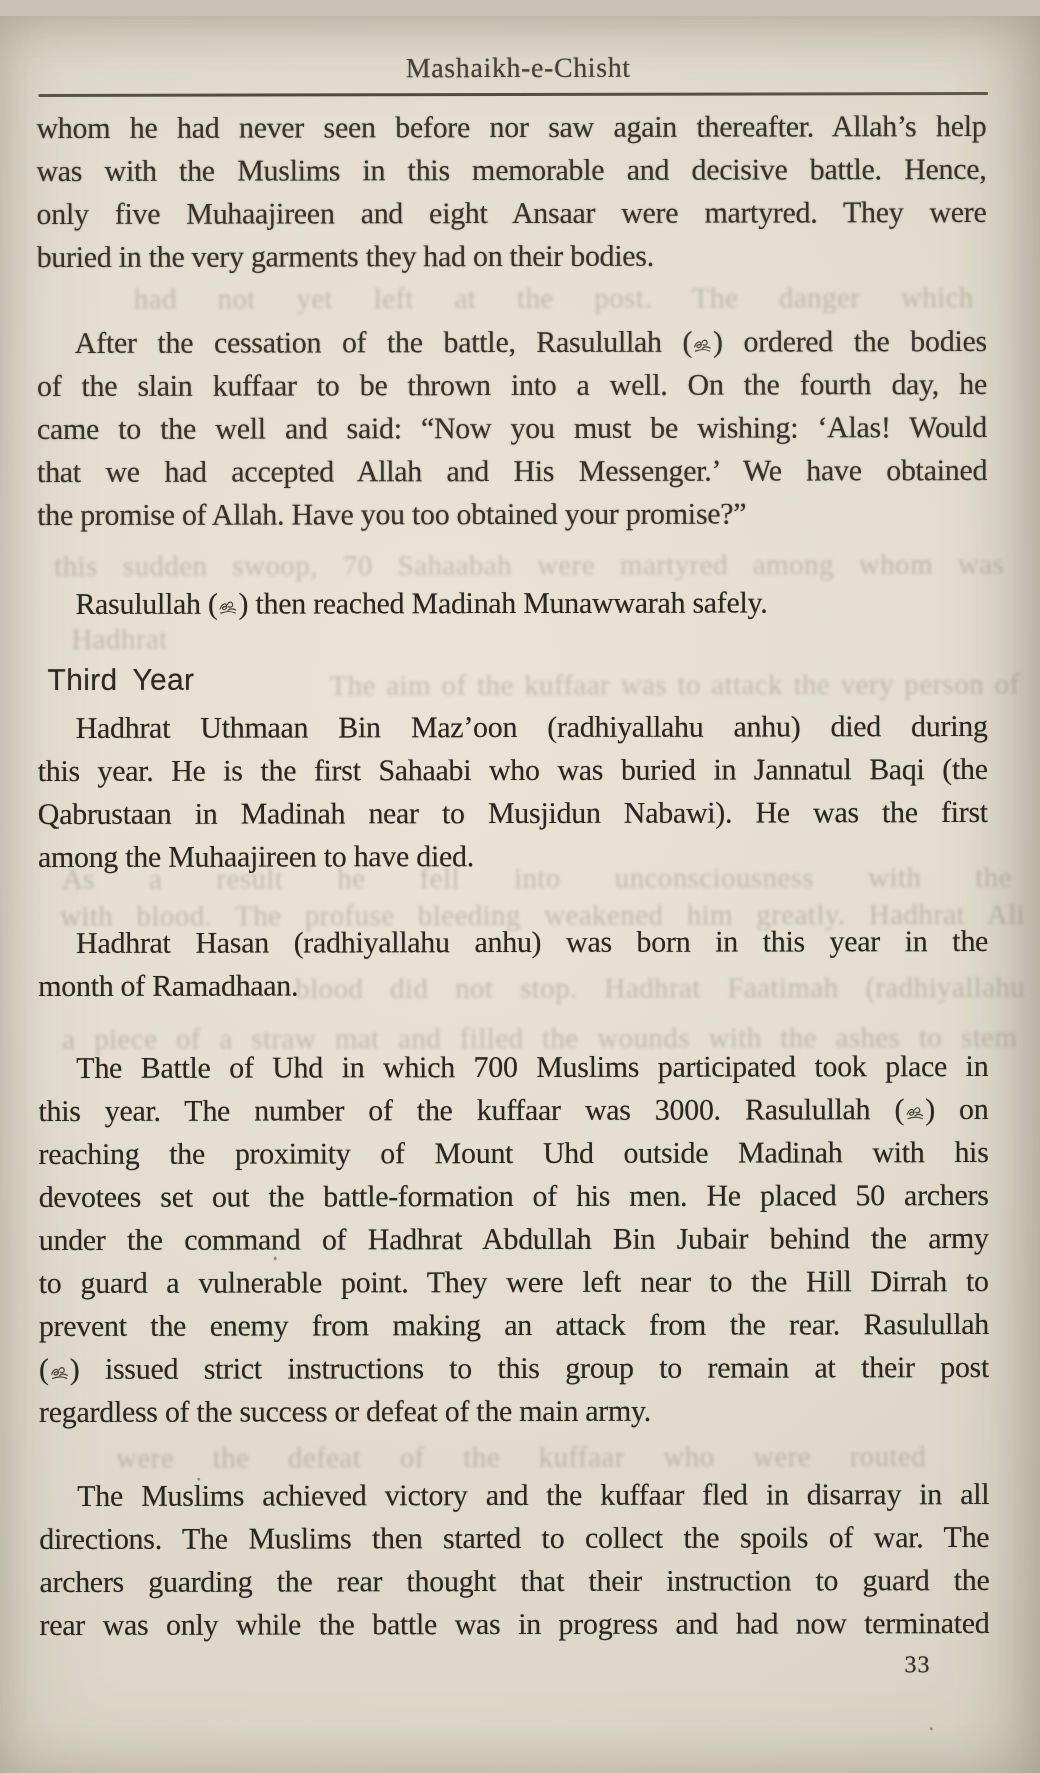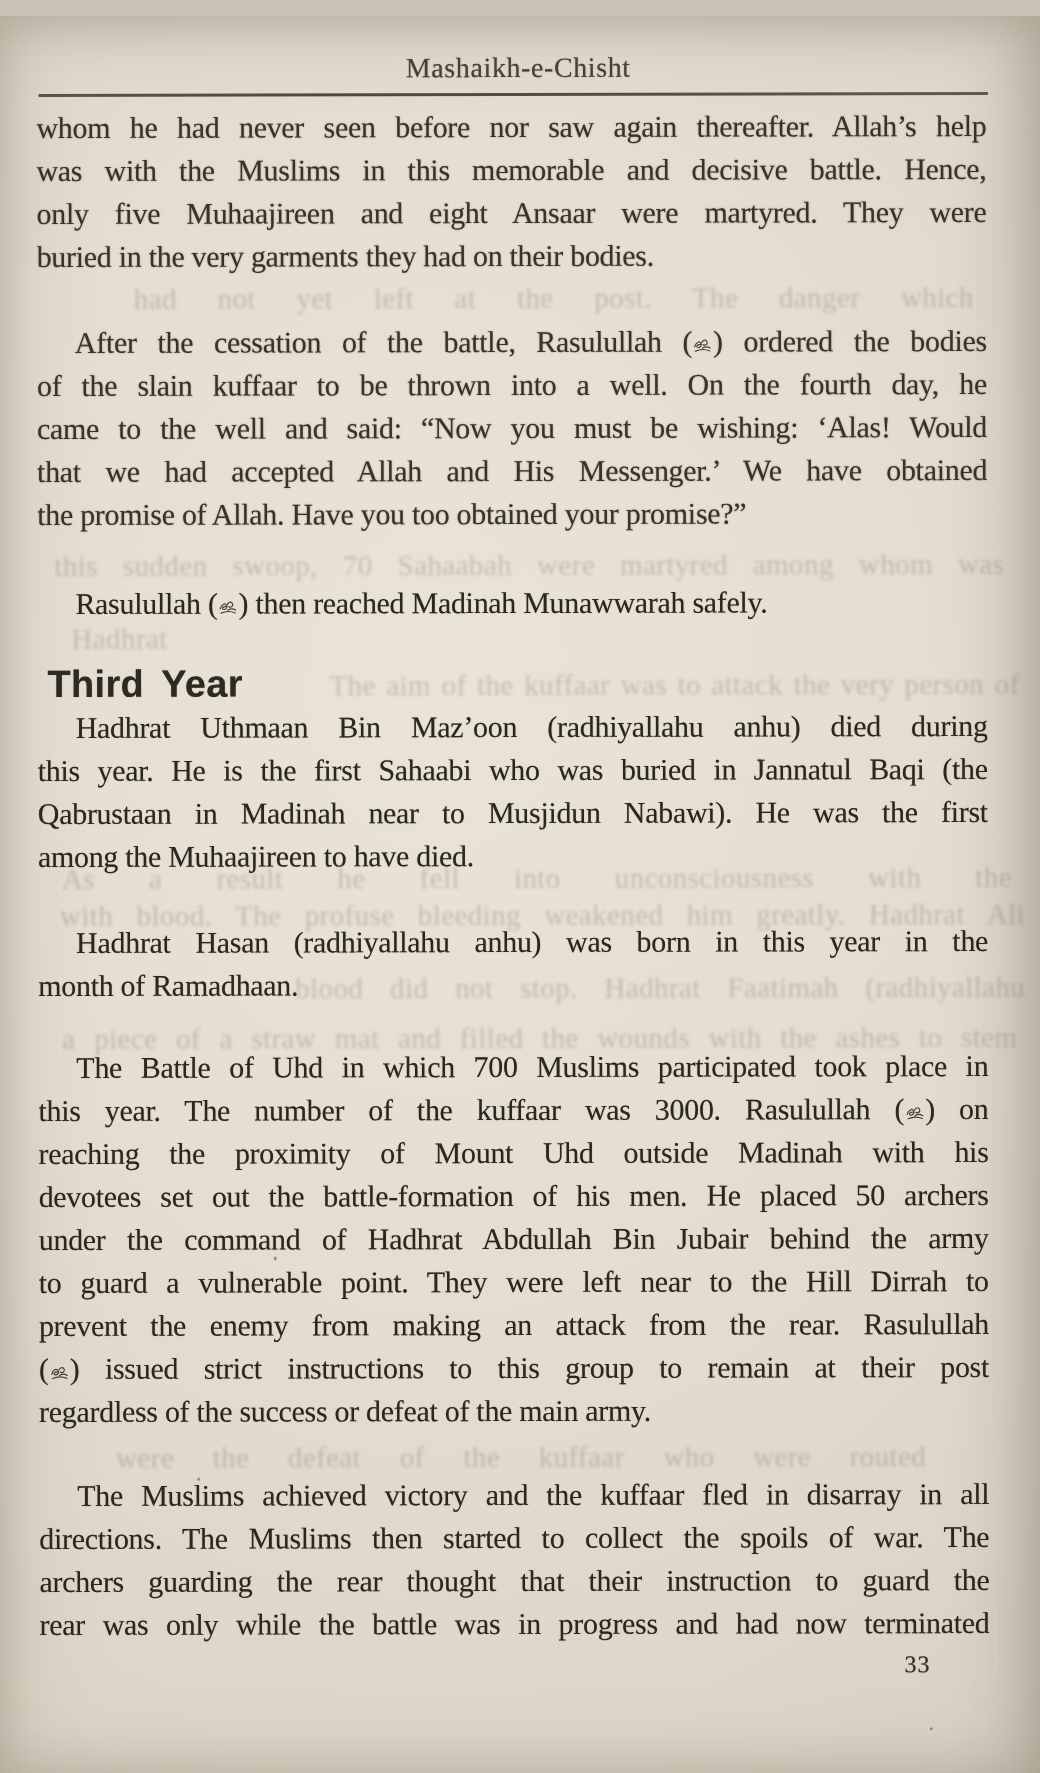--- a/index.html
+++ b/index.html
@@ -41,21 +41,21 @@
     text-shadow:0 0 1px rgba(54,49,41,.45);
   }
   .para .line.natural{text-align:left;text-align-last:left;}
   .para.soft .line{color:#37332b;text-shadow:0 0 1.6px rgba(76,70,59,.6);}
   .indent-pad{display:inline-block;width:38px;}
   .saw{display:inline-block;vertical-align:-3px;line-height:0;}
   .saw svg{display:inline-block;}
   .section-heading{
     position:absolute;top:646px;left:48px;
     font-family:"Liberation Sans", sans-serif;
-    font-weight:bold;font-size:38px;
+    font-weight:normal;font-size:30px;
     word-spacing:7px;letter-spacing:.3px;
     color:#2d2a24;text-shadow:0 0 1px rgba(60,55,46,.5);
   }
   .page-number{
     position:absolute;top:1636px;left:903px;
     font-size:24px;color:#2f2c25;
     letter-spacing:1px;
     text-shadow:0 0 1px rgba(60,55,46,.5);
   }
   

